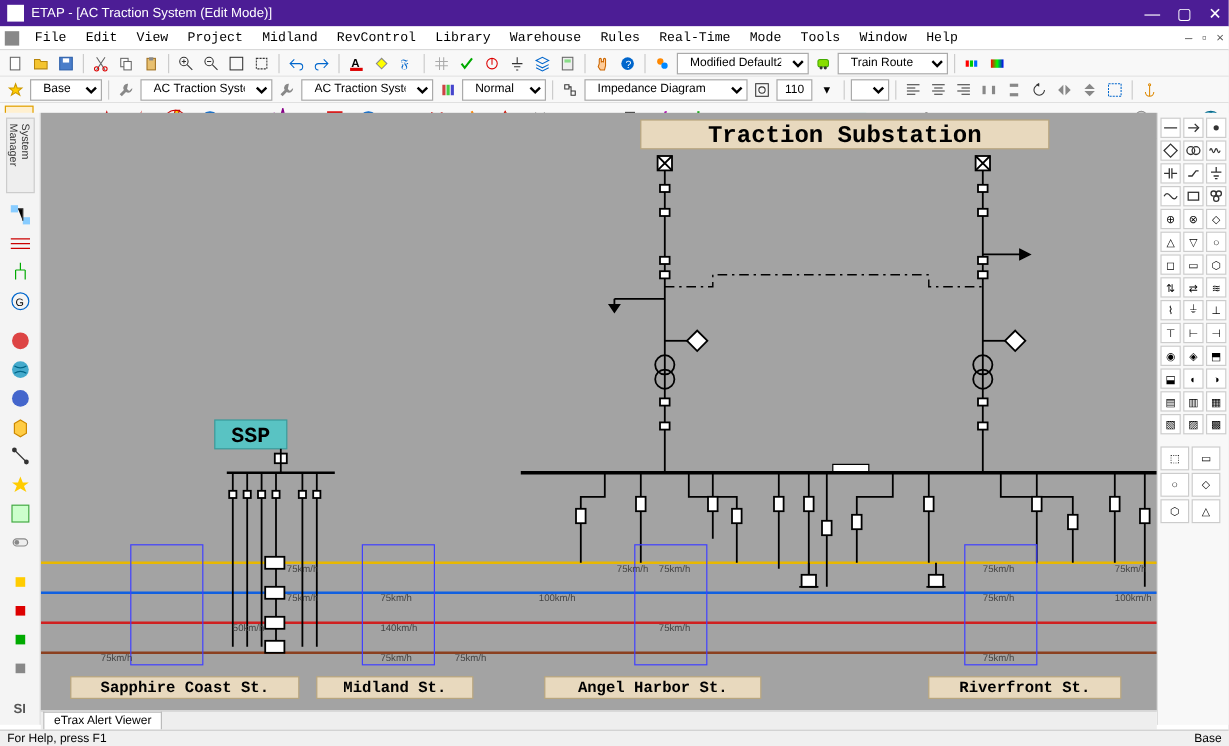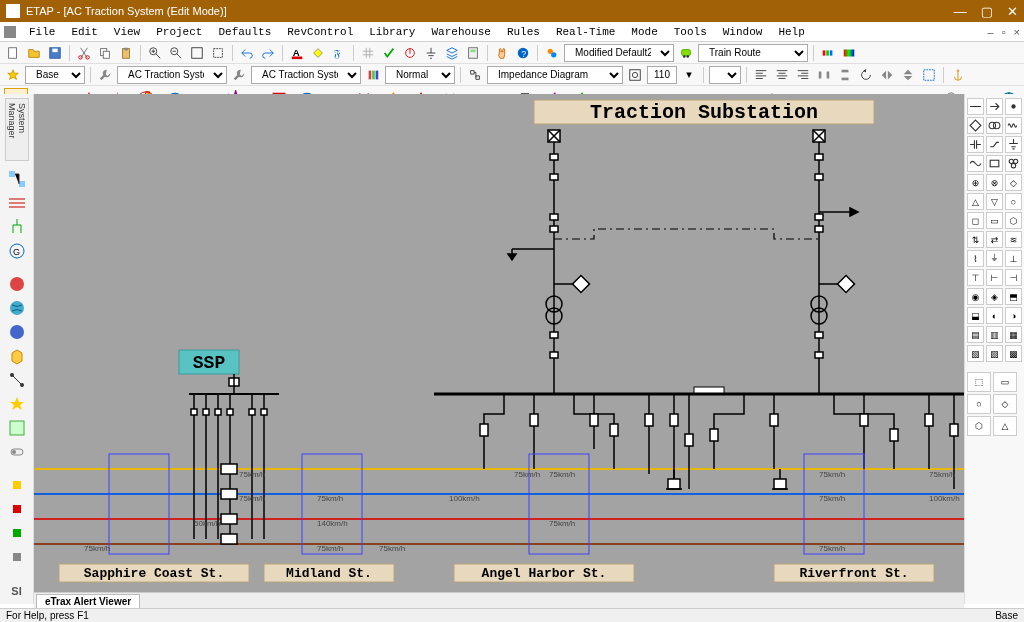--- a/index.html
+++ b/index.html
@@ -1,19 +1,19 @@
 <!DOCTYPE html>
 <html><head>
 <meta charset="utf-8">
 <style>
 * { box-sizing: border-box; margin: 0; padding: 0; }
 body { font-family: "Segoe UI", Tahoma, sans-serif; font-size: 11px; background: #fff; width: 1024px; height: 622px; overflow: hidden; position: relative; }
 
 
-.titlebar { background: #a16207; color: #fff; height: 22px; display: flex; align-items: center; padding: 0 6px; }
+.titlebar { background: #4c1d95; color: #fff; height: 22px; display: flex; align-items: center; padding: 0 6px; }
 .titlebar .icon { width: 14px; height: 14px; background: #fff; margin-right: 6px; }
 .titlebar .title { flex: 1; font-size: 11px; }
 .titlebar .winbtns { display: flex; gap: 14px; font-size: 13px; }
 .titlebar .winbtns span { cursor: pointer; }
 
 
 .menubar { background: #fff; border-bottom: 1px solid #d0d0d0; height: 20px; display: flex; align-items: center; padding: 0 4px; gap: 2px; }
 .menubar .mdi-icon { width: 12px; height: 12px; background: #888; margin-right: 4px; }
 .menubar .menuitem { padding: 2px 7px; font-size: 11px; cursor: pointer; font-family: Liberation Mono, monospace; }
 .menubar .spacer { flex: 1; }
@@ -42,21 +42,21 @@
 .rightdock { position: absolute; right: 0; top: 94px; width: 60px; bottom: 18px; background: #f8f8f8; border-left: 1px solid #ddd; padding: 4px 2px; display:flex; flex-direction:column; gap:2px; overflow:hidden;}
 .rgrid { display:grid; grid-template-columns: repeat(3, 17px); gap: 2px; }
 .rbtn { width: 17px; height: 17px; border: 1px solid #ccc; background: #fff; display:flex; align-items:center; justify-content:center; cursor:pointer; font-size:9px;}
 .rbtn svg { width: 13px; height: 13px; }
 
 
 .canvas { position: absolute; left: 34px; right: 60px; top: 94px; bottom: 30px; background: #a3a3a3; overflow: hidden; }
 .canvas svg { width: 100%; height: 100%; }
 
 
-.bottom-tabs { position: absolute; left: 34px; right: 60px; bottom: 14px; height: 16px; background: #eee; border-top: 1px solid #ccc; display:flex; align-items:center; font-size:10px;font-weight:bold; }
+.bottom-tabs { position: absolute; left: 34px; right: 60px; bottom: 14px; height: 16px; background: #eee; border-top: 1px solid #ccc; display:flex; font-size:10px; }
 .bottom-tabs .btab { border: 1px solid #bbb; border-bottom:none; background:#fff; padding: 1px 8px; margin-left:2px; cursor:pointer; }
 .statusbar { position: absolute; left: 0; right: 0; bottom: 0; height: 14px; background: #f0f0f0; border-top: 1px solid #ccc; display:flex; align-items:center; font-size:10px; padding: 0 6px; }
 .statusbar .sfill { flex:1; }
 
 
 .dlabel { font-family: "Courier New", monospace; font-weight: bold; }
 .annot { font-family: Arial, sans-serif; font-size: 8px; fill: #444; }
 .station-box { fill: #e8d9be; stroke: #b8a67e; }
 .ssp-box { fill: #59c3c3; stroke: #3a9a9a; }
 .route-box { fill: none; stroke: #4040ff; stroke-width: 1; }
@@ -73,21 +73,21 @@
     <span>✕</span>
   </div>
 </div>
 
 <div class="menubar">
   <div class="mdi-icon"></div>
   <span class="menuitem">File</span>
   <span class="menuitem">Edit</span>
   <span class="menuitem">View</span>
   <span class="menuitem">Project</span>
-  <span class="menuitem">Defaults</span>
+  <span class="menuitem">Midland</span>
   <span class="menuitem">RevControl</span>
   <span class="menuitem">Library</span>
   <span class="menuitem">Warehouse</span>
   <span class="menuitem">Rules</span>
   <span class="menuitem">Real-Time</span>
   <span class="menuitem">Mode</span>
   <span class="menuitem">Tools</span>
   <span class="menuitem">Window</span>
   <span class="menuitem">Help</span>
   <div class="spacer"></div>
@@ -241,21 +241,21 @@
       </svg>
     </div>
   <select class="tcombo" style="width:110px"><option>Modified Default2</option></select>
   <div class="tbtn">
       <svg viewBox="0 0 16 16">
         <rect x="3" y="4" width="10" height="7" rx="2" fill="#8d0" stroke="#4a0"></rect>
         <circle cx="6" cy="12" r="1.5" fill="#333"></circle>
         <circle cx="10" cy="12" r="1.5" fill="#333"></circle>
       </svg>
     </div>
-  <select class="tcombo" style="width:110px"><option>Train Route</option></select>
+  <select class="tcombo" style="width:92px"><option>Train Route</option></select>
   <div class="tsep"></div>
   <div class="tbtn">
       <svg viewBox="0 0 16 16">
         <rect x="2" y="5" width="3" height="6" fill="#f00"></rect>
         <rect x="6" y="5" width="3" height="6" fill="#0c0"></rect>
         <rect x="10" y="5" width="3" height="6" fill="#06f"></rect>
       </svg>
     </div>
   <div class="tbtn">
       <svg viewBox="0 0 16 16">

